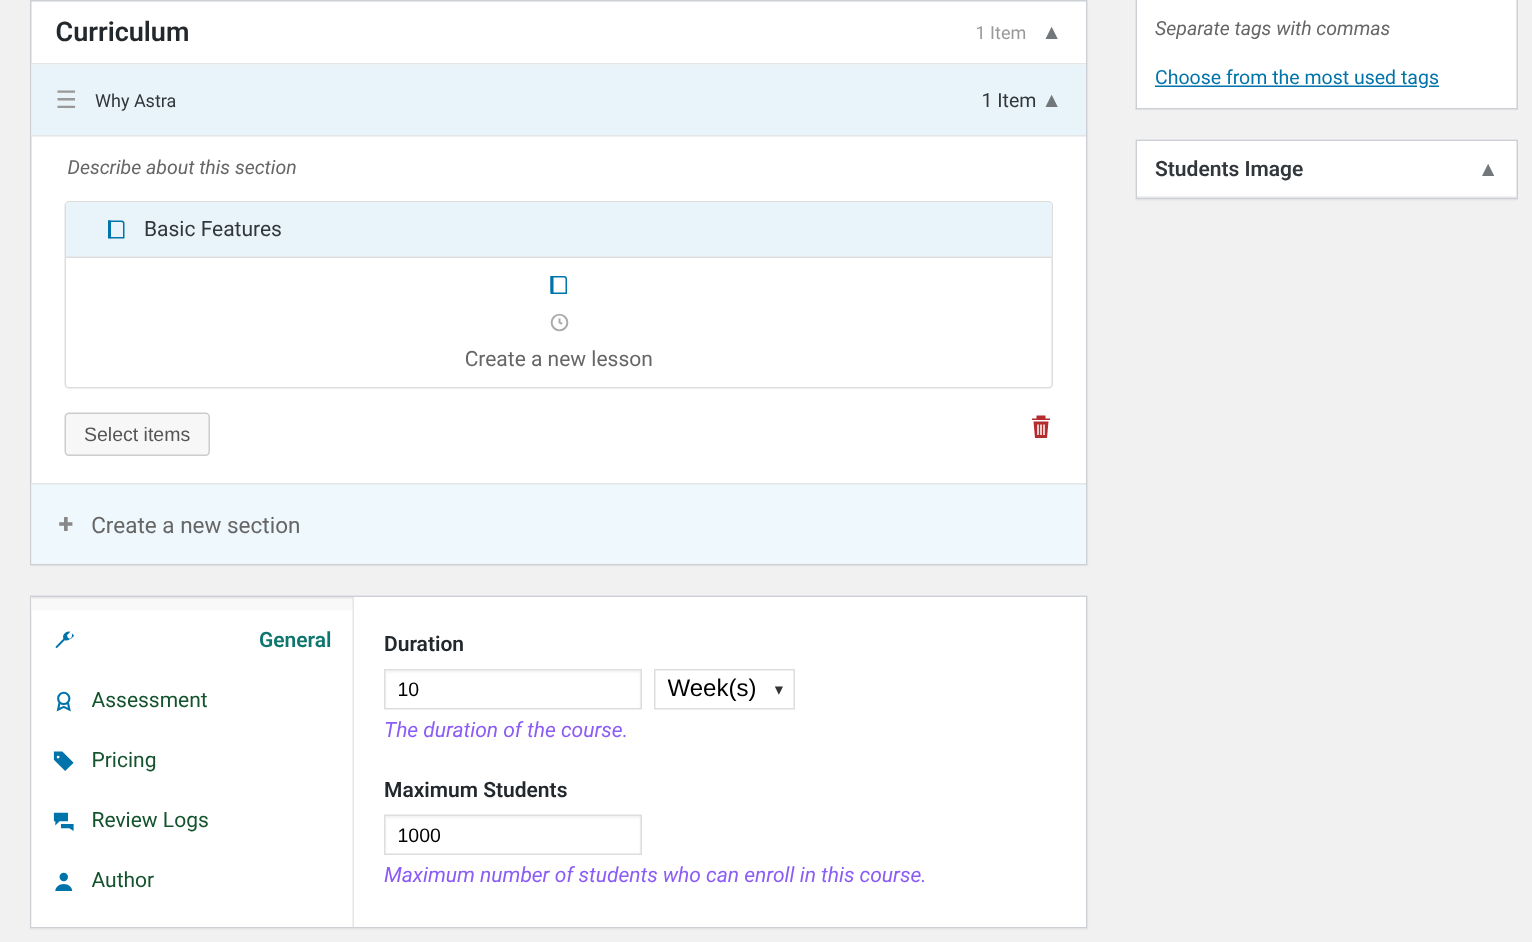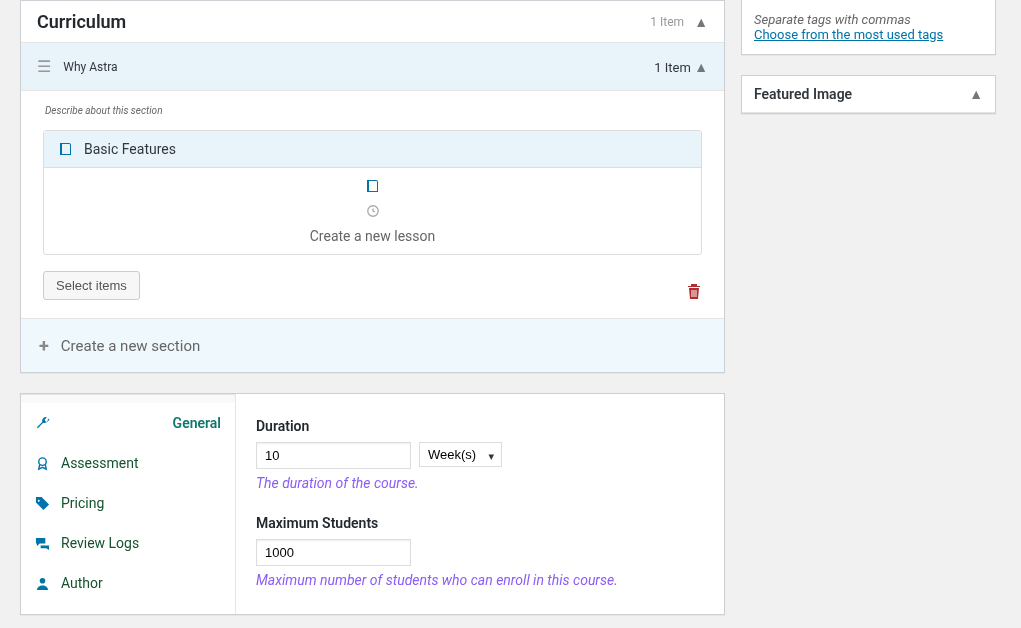--- a/index.html
+++ b/index.html
@@ -7,21 +7,21 @@
       font-family: -apple-system, BlinkMacSystemFont, "Segoe UI", Roboto, sans-serif;
       background: #f1f1f1;
       color: #32373c;
       font-size: 13px;
       width: 1021px;
       height: 628px;
       overflow: hidden;
     }
     .layout {
       display: flex;
-      gap: 16px;
+      gap: 32px;
       padding: 0;
     }
     .main-col {
       width: 725px;
       padding-left: 20px;
     }
     .side-col {
       width: 255px;
       padding-top: 0;
     }
@@ -75,34 +75,34 @@
     .section-title {
       font-size: 12px;
       color: #32373c;
     }
     .section-body {
       padding: 14px 18px 10px 18px;
     }
     .section-desc {
       font-style: italic;
       color: #666;
-      font-size: 10px;
+      font-size: 13px;
       margin-bottom: 14px;
       margin-left: 6px;
     }
     .lesson-list {
       border: 1px solid #ddd;
       border-radius: 3px;
       margin: 0 4px;
     }
     .lesson-item {
       display: flex;
       align-items: center;
       gap: 10px;
-      padding: 10px 14px;
+      padding: 10px 26px;
       border-bottom: 1px solid #ddd;
     }
     .lesson-item.highlighted {
       background: #e9f4fa;
     }
     .lesson-item:last-child {
       border-bottom: none;
       flex-direction: column;
     }
     .lesson-icon {
@@ -119,21 +119,21 @@
     .lesson-text.muted {
       color: #666;
     }
     .clock-icon {
       color: #999;
       font-size: 14px;
     }
     .section-actions {
       display: flex;
       justify-content: space-between;
-      align-items: flex-end;
+      align-items: flex-start;
       padding: 16px 4px 8px 4px;
     }
     .btn-select {
       background: #f7f7f7;
       border: 1px solid #ccc;
       padding: 6px 12px;
       font-size: 13px;
       border-radius: 3px;
       color: #555;
       cursor: pointer;
@@ -218,27 +218,27 @@
     }
     .field-row {
       display: flex;
       gap: 8px;
       margin-bottom: 6px;
     }
     .field-input {
       border: 1px solid #ddd;
       padding: 5px 8px;
       font-size: 13px;
-      width: 155px;
+      width: 172px;
       box-shadow: inset 0 1px 2px rgba(0,0,0,.07);
     }
     .field-select {
       border: 1px solid #ddd;
       padding: 4px 24px 4px 8px;
-      font-size: 13px;
+      font-size: 16px;
       background: #fff;
       appearance: none;
       position: relative;
     }
     .select-wrap {
       position: relative;
       display: inline-block;
     }
     .select-wrap::after {
       content: "▾";
@@ -442,24 +442,24 @@
             <div class="field-help">Maximum number of students who can enroll in this course.</div>
           </div>
         </div>
       </div>
     </div>
 
   </div>
 
   <div class="side-col">
     <div class="tags-panel">
-      <div class="side-text" style="">Separate tags with commas</div>
+      <div class="side-text" style="margin-bottom:18px;">Separate tags with commas</div>
       <a class="side-link">Choose from the most used tags</a>
     </div>
 
     <div class="side-panel">
       <div class="side-panel-header">
-        <h3>Featured Image</h3>
+        <h3>Students Image</h3>
         <span class="toggle-arrow">▲</span>
       </div>
     </div>
   </div>
 </div>
 
 </body></html>

